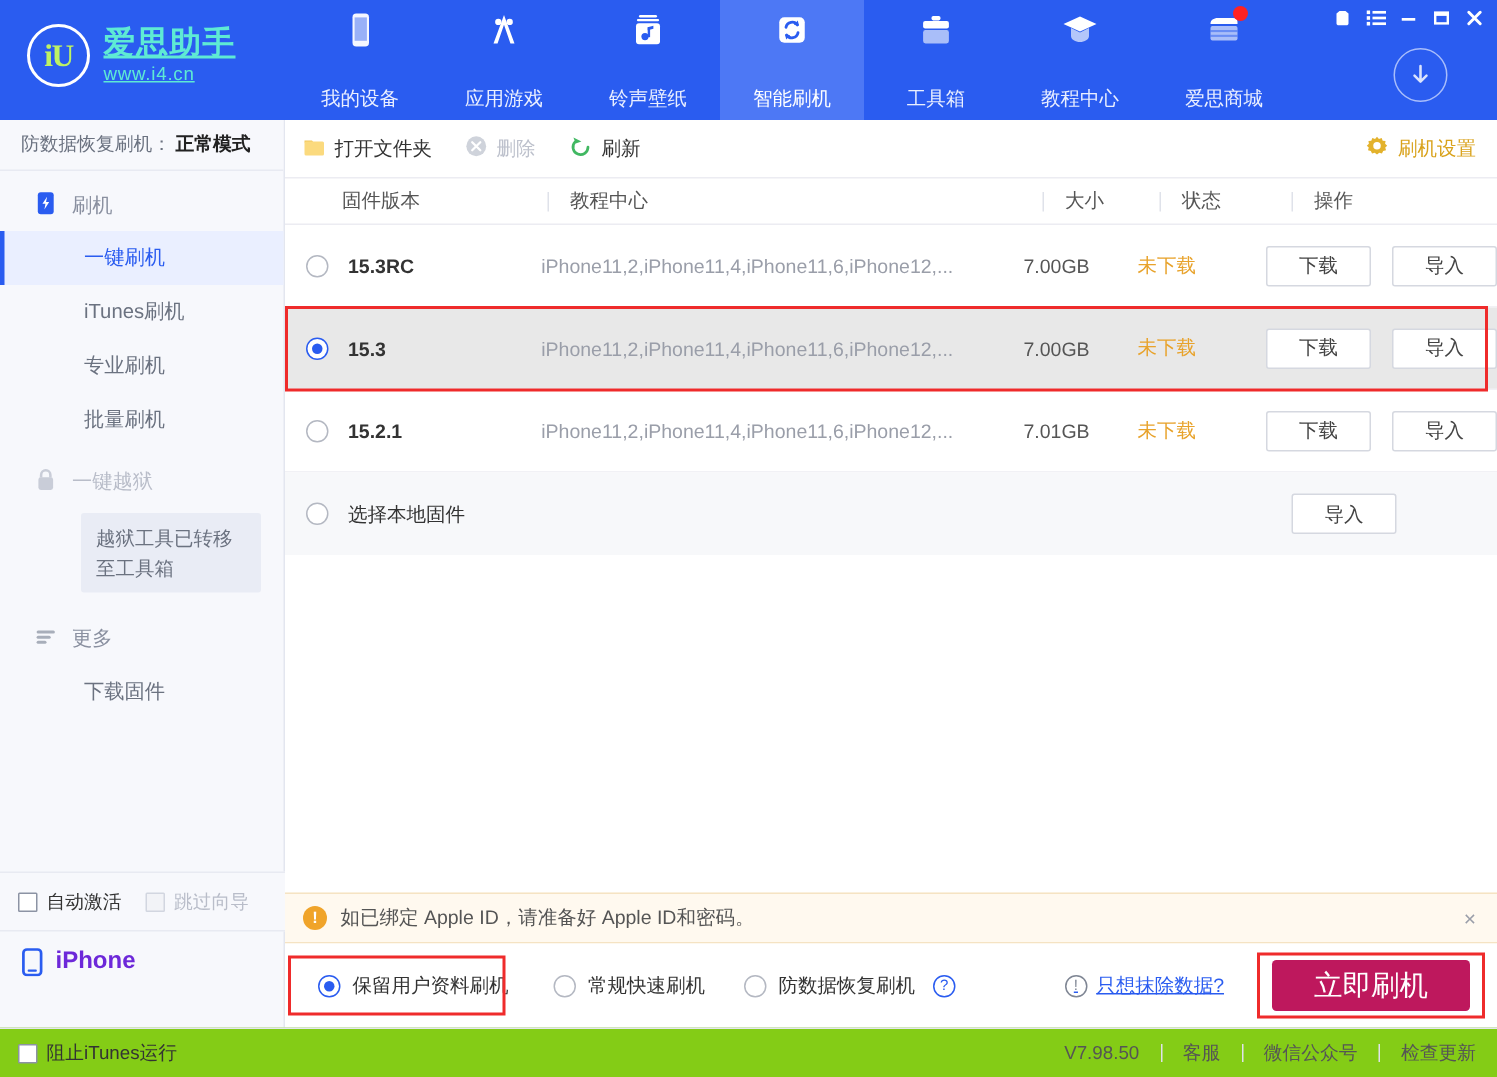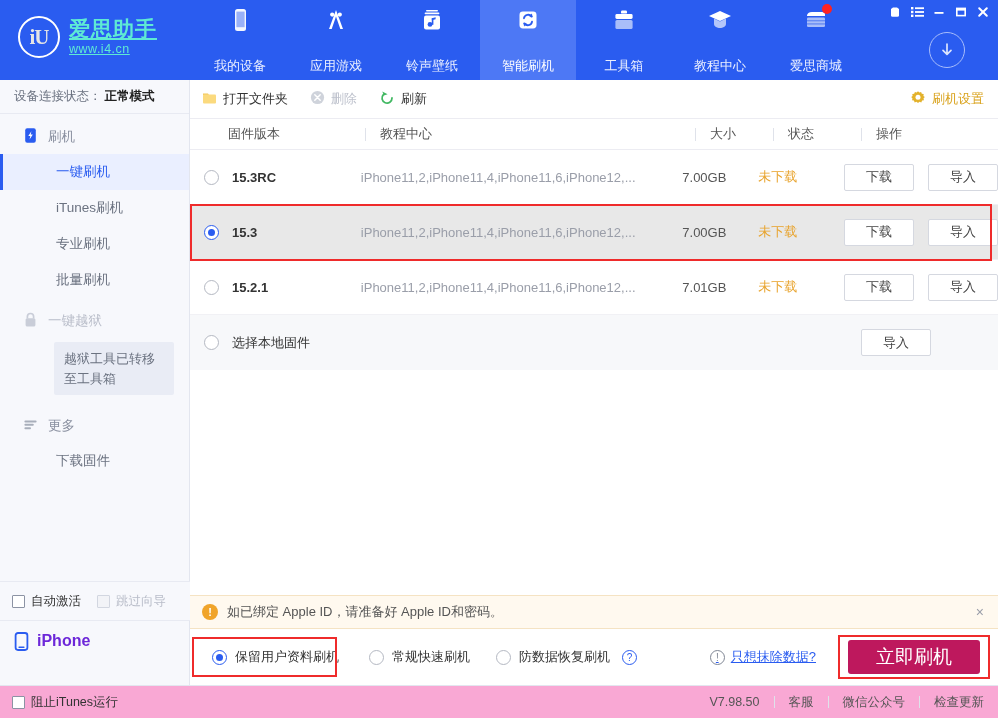--- a/index.html
+++ b/index.html
@@ -15,21 +15,21 @@
   
   .topnav {
     position: absolute; left: 0; top: 0; width: 998px; height: 80px;
     background: #2a5cf0;
     display: flex; align-items: flex-start;
   }
   .brand { display: flex; align-items: center; padding: 16px 0 0 18px; width: 180px; }
   .brand-logo {
     width: 42px; height: 42px; border-radius: 50%;
     border: 2.5px solid #fff; display: flex; align-items: center; justify-content: center;
-    color: #e5e5e5; font-size: 21px; font-weight: bold; letter-spacing: -1px;
+    color: #bef264; font-size: 21px; font-weight: bold; letter-spacing: -1px;
     font-family: "Liberation Serif", serif;
   }
   .brand-txt { margin-left: 9px; color: #5eead4; text-decoration: underline; }
   .brand-name { font-size: 21px; font-weight: bold; letter-spacing: 1px; line-height: 1.05; }
   .brand-url { font-size: 12.5px; letter-spacing: .5px; margin-top: 1px; }
 
   .navitems { display: flex; height: 80px; align-items: stretch; margin-left: 12px; }
   .navitem {
     width: 96px; height: 80px;
     display: flex; flex-direction: column; align-items: center; justify-content: center;
@@ -211,21 +211,21 @@
   }
   .flash-btn {
     position: absolute; right: 18px; width: 132px; height: 34px; background: #be185d;
     color: #fff; font-size: 19px; border: none; border-radius: 3px; cursor: pointer;
     display: flex; align-items: center; justify-content: center;
   }
 
   
   .statusbar {
     position: absolute; left: 0; bottom: 0; width: 998px; height: 33px;
-    border-top: 1px solid #e3e6ef; background: #f9a8d4;
+    border-top: 1px solid #e3e6ef; background: #84cc16;
     display: flex; align-items: center; padding: 0 14px 0 12px;
   }
   .sb-right { margin-left: auto; display: flex; align-items: center; font-size: 12.5px; color: #555; }
   .sb-right .itm { padding: 0 14px; cursor: pointer; }
   .sb-right .vsep { width: 1px; height: 12px; background: #dfe2ea; }
   .sb-ver { padding-right: 14px; font-size: 12.5px; color: #555; }
 </style>
 </head>
 <body>
 
@@ -366,21 +366,21 @@
     <div class="dl-circle">
       <svg width="20" height="20" viewBox="0 0 20 20">
           <path d="M10 4 L10 14 M6 10.4 L10 14.4 L14 10.4" stroke="#dbe4fd" stroke-width="1.7" fill="none" stroke-linecap="round" stroke-linejoin="round"></path>
         </svg>
     </div>
   </div>
 
   <div class="sidebar">
 
     <div class="dev-status">
-      <span>设备连接状态：</span>
+      <span>防数据恢复刷机：</span>
       <b>正常模式</b>
     </div>
 
     <div class="side-group">
       <div class="side-head">
         <span>
           <svg width="17" height="17" viewBox="0 0 17 17">
               <rect x="3.2" y="1.2" width="10.6" height="14.6" rx="2" fill="#2a5cf0"></rect>
               <path d="M9.4 4.2 L6.3 8.9 L8.3 8.9 L7.6 12.6 L10.8 7.6 L8.7 7.6 Z" fill="#fff"></path>
             </svg>

